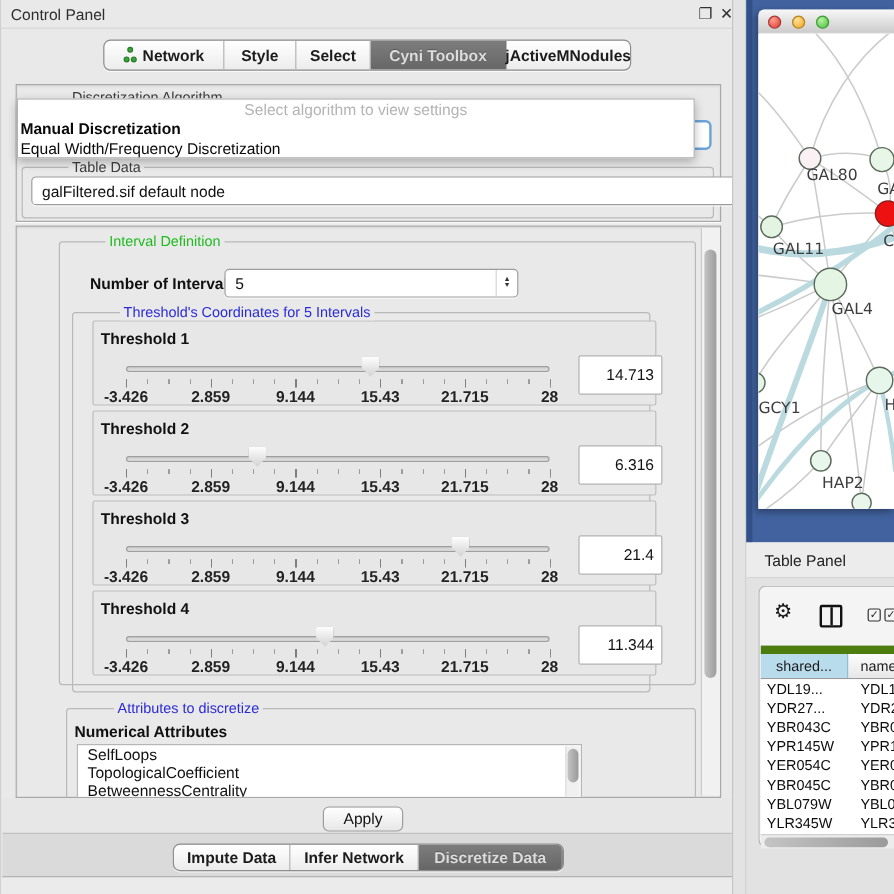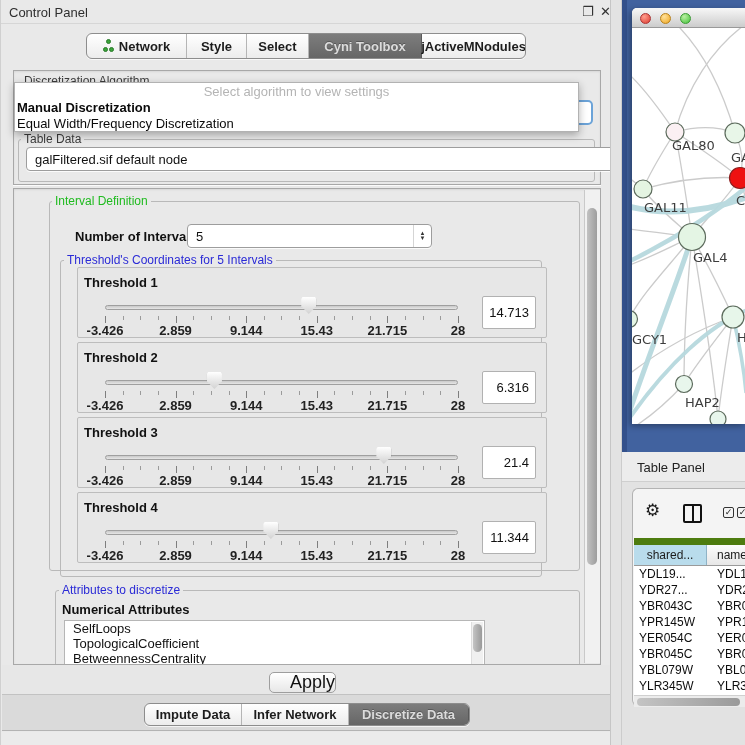--- a/index.html
+++ b/index.html
@@ -21,21 +21,21 @@
   .seg:last-child { border-right:none; }
   .seg.selected { background:linear-gradient(#7d7d7d,#666666); color:#dcdcdc; border-right:1px solid #5a5a5a; text-shadow:0 -1px 0 rgba(0,0,0,.25); }
   #top-tabs { left:85px; top:33px; height:26px; }
   #bottom-tabs { left:143px; top:703px; height:23px; }
 
   
   .sunken { border:1px solid #a8a8a8; box-shadow:inset 0 1px 2px rgba(0,0,0,.08), 0 1px 0 #fbfbfb; background:#e9e9e9; }
   #box1 { left:12px; top:70px; width:588px; height:115px; }
   #box2 { left:12px; top:188px; width:588px; height:477px; overflow:hidden; }
 
-  .grouplabel { font-size:12px; background:#e9e9e9; padding:0 3px; white-space:nowrap; z-index:3; }
+  .grouplabel { font-size:12px; background:#e9e9e9; padding:0 3px; white-space:nowrap; z-index:3;margin-left:36px; }
   .groupbox { border:1px solid #b9b9b9; border-radius:3px; }
   .lbl-green { color:#1fbb1f; }
   .lbl-blue  { color:#2a2ad6; }
   .lbl-dark  { color:#3c3c3c; }
 
   
   .combo { background:#ffffff; border:1px solid #9d9d9d; border-radius:4px; font-size:13px; color:#111; display:flex; align-items:center; box-shadow:0 1px 0 rgba(255,255,255,.8); }
   .combo .val { flex:1; padding-left:8px; overflow:hidden; white-space:nowrap; }
   .combo .stepper { width:18px; align-self:stretch; display:flex; flex-direction:column; align-items:center; justify-content:center; color:#333; font-size:6px; line-height:5px; border-left:1px solid #d5d5d5; }
 
@@ -56,35 +56,35 @@
   .t-thumb { position:absolute; top:1px; width:15px; height:17px; background:linear-gradient(#ffffff,#d2d2d2); clip-path:polygon(8% 0,92% 0,100% 12%,100% 55%,50% 100%,0 55%,0 12%); filter:drop-shadow(0 0 1px #777); }
   .t-ticks-minor { position:absolute; left:27px; top:48px; width:354px; height:4px;
       background:repeating-linear-gradient(90deg,#9b9b9b 0,#9b9b9b 1px,transparent 1px,transparent 17.65px); }
   .t-ticks-major { position:absolute; left:27px; top:48px; width:354px; height:7px;
       background:repeating-linear-gradient(90deg,#7e7e7e 0,#7e7e7e 1px,transparent 1px,transparent 70.6px); }
   .t-labels { position:absolute; left:27px; top:55px; width:353px; height:12px; }
   .t-labels span { position:absolute; transform:translateX(-50%); font-size:13px; font-weight:bold; color:#222; white-space:nowrap; }
   .t-labels span:nth-child(1){left:0%;} .t-labels span:nth-child(2){left:20%;}
   .t-labels span:nth-child(3){left:40%;} .t-labels span:nth-child(4){left:60%;}
   .t-labels span:nth-child(5){left:80%;} .t-labels span:nth-child(6){left:100%;}
-  .t-value { position:absolute; left:404px; top:28px; width:54px; height:33px; background:#fff; border:1px solid #b1b1b1; border-radius:2px; font-size:13px; color:#111; text-align:right; line-height:31px; padding-right:6px; }
+  .t-value { position:absolute; left:404px; top:28px; width:70px; height:33px; background:#fff; border:1px solid #b1b1b1; border-radius:2px; font-size:13px; color:#111; text-align:right; line-height:31px; padding-right:6px; }
 
   
   #attr-list { left:62px; top:619px; width:421px; height:46px; background:#fff; border:1px solid #b6b6b6; overflow:hidden; }
   #attr-list .li { height:15px; line-height:15px; font-size:13px; color:#111; padding-left:8px; white-space:nowrap; }
   .vscroll-track { position:absolute; right:1px; top:1px; width:12px; bottom:1px; background:#f0f0f0; border-left:1px solid #ddd; }
   .scroll-thumb { background:linear-gradient(90deg,#c4c4c4,#9a9a9a); border-radius:5px; }
 
   
   #box2-scroll { left:583px; top:190px; width:16px; height:473px; background:#f1f1f1; border-left:1px solid #c9c9c9; }
   #box2-thumb { left:586px; top:208px; width:10px; height:357px; background:linear-gradient(90deg,#c2c2c2,#9d9d9d); border-radius:5px; }
 
   
   #apply-strip { left:1px; top:665px; width:610px; height:29px; background:#e7e7e7; }
-  #apply-btn { left:268px; top:672px; width:67px; height:21px; background:linear-gradient(#ffffff,#e7e7e7); border:1px solid #9e9e9e; border-radius:5px; font-size:18px; color:#111; text-align:right; line-height:19px; }
+  #apply-btn { left:268px; top:672px; width:67px; height:21px; background:linear-gradient(#ffffff,#e7e7e7); border:1px solid #9e9e9e; border-radius:5px; font-size:13px; color:#111; text-align:center; line-height:19px; }
   #tabs-strip { left:1px; top:694px; width:610px; height:37px; background:#dadada; border-top:1px solid #c2c2c2; border-bottom:1px solid #b3b3b3; }
   #below-strip { left:0; top:732px; width:612px; height:13px; background:#ebebeb; }
 
   
   #divider { left:610px; top:0; width:12px; height:745px; background:#e3e3e3; border-left:1px solid #c6c6c6; border-right:1px solid #cccccc; }
   #network-area { left:622px; top:0; width:123px; height:452px; background:#41629f; }
   #network-area .edge-shade { position:absolute; left:0; top:0; width:5px; height:452px; background:#33508b; }
   #net-window { left:632px; top:8px; width:113px; height:416px; background:#ffffff; border-top-left-radius:5px; box-shadow:-2px 2px 6px rgba(0,0,0,.35); }
   #net-titlebar { left:0; top:0; width:113px; height:20px; background:linear-gradient(#f7f7f7,#cccccc); border-bottom:1px solid #999; border-top-left-radius:5px; }
   .tl { position:absolute; top:4.5px; width:11px; height:11px; border-radius:50%; }

